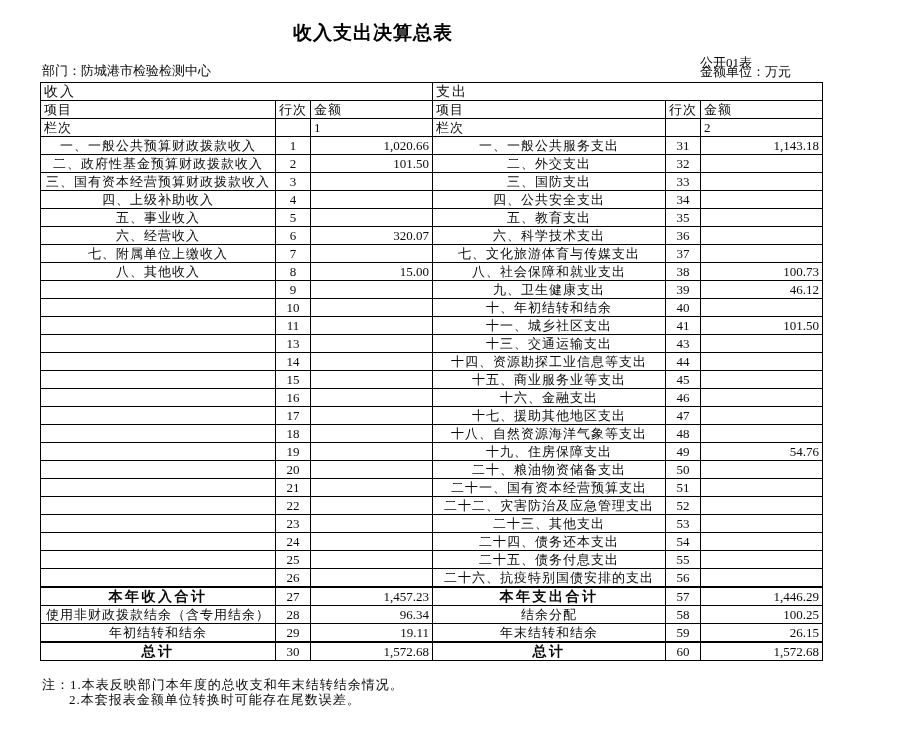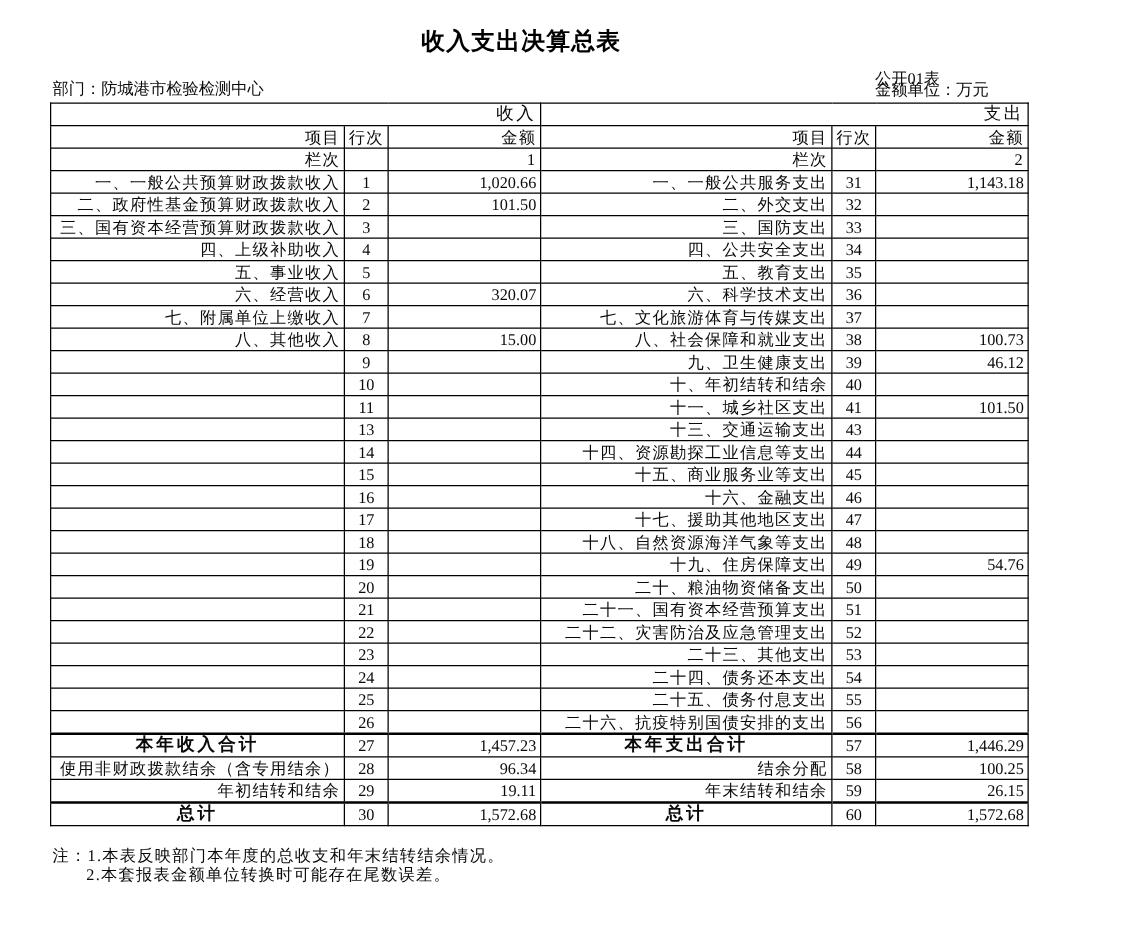--- a/index.html
+++ b/index.html
@@ -2,38 +2,38 @@
 <html><head>
 <meta charset="utf-8">
 <style>
   html,body { margin:0; padding:0; background:#ffffff; }
   body { width:913px; height:741px; font-family:"Liberation Serif","DejaVu Serif",serif; color:#0a0a0a; }
   .page { position:relative; width:913px; height:741px; background:#ffffff; overflow:hidden; }
 
   .title {
     position:absolute; top:20px; left:0; width:746px;
     text-align:center; font-family:"DejaVu Sans","Liberation Sans",sans-serif;
-    font-weight:bold; font-size:19px; letter-spacing:1px; color:#000;margin-left:44px;
+    font-weight:bold; font-size:19px; letter-spacing:1px; color:#000;
   }
   .meta-code  { position:absolute; top:54px; left:700px; font-size:13px; }
   .meta-dept  { position:absolute; top:62px; left:42px;  font-size:13px; }
   .meta-unit  { position:absolute; top:63px; left:700px; font-size:13px; }
 
   table.summary {
     position:absolute; top:82px; left:40px; width:782px;
     border-collapse:collapse; table-layout:fixed;
     font-size:13px; border:1.5px solid #000;
   }
   .summary th, .summary td {
     border:1px solid #000; height:17px; line-height:17px;
     padding:0 3px; font-weight:normal; overflow:hidden; white-space:nowrap;
   }
-  .summary th { text-align:right; letter-spacing:1px; }
+  .summary th { text-align:left; letter-spacing:1px; }
   th.section { font-size:14px; letter-spacing:2px; }
-  td.item { text-align:right;  letter-spacing:1px; }
+  td.item { text-align:center;  letter-spacing:1px; }
   td.no   { text-align:center; letter-spacing:0; }
   td.amt  { text-align:right; letter-spacing:0; }
   td.item.sum-label { text-align:center; font-weight:bold; font-size:14px; letter-spacing:2.5px; }
   tr.thick td { border-top-width:2px; }
 
   .notes { position:absolute; top:677px; left:42px; font-size:13px; line-height:15px; letter-spacing:1px; }
   .notes .note2 { margin-left:27px; }
 </style>
 </head>
 <body>

